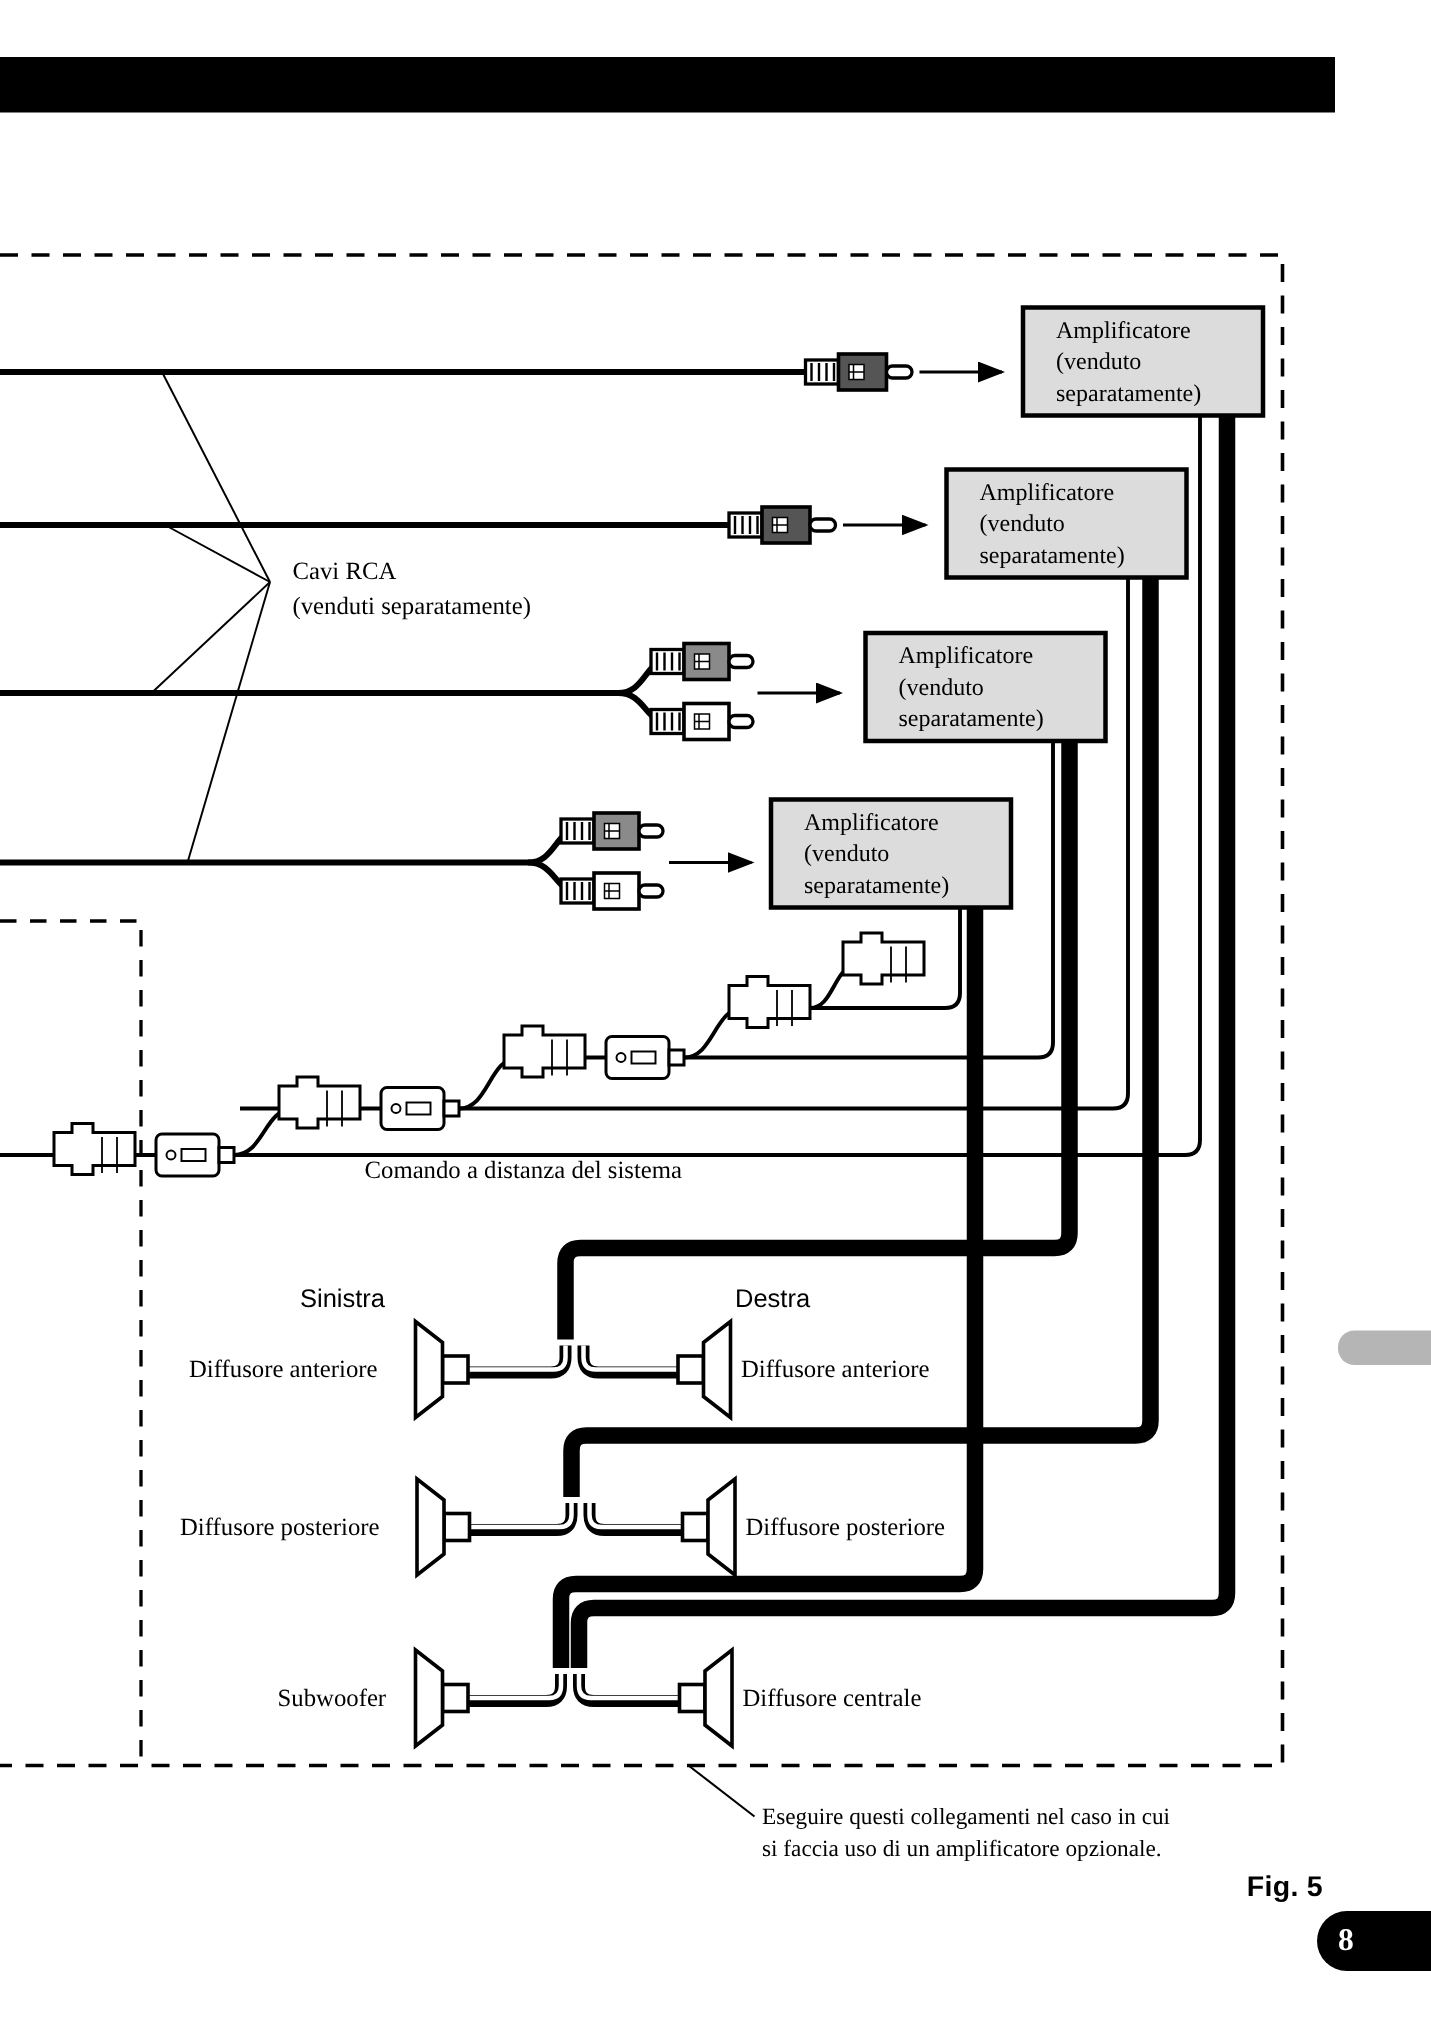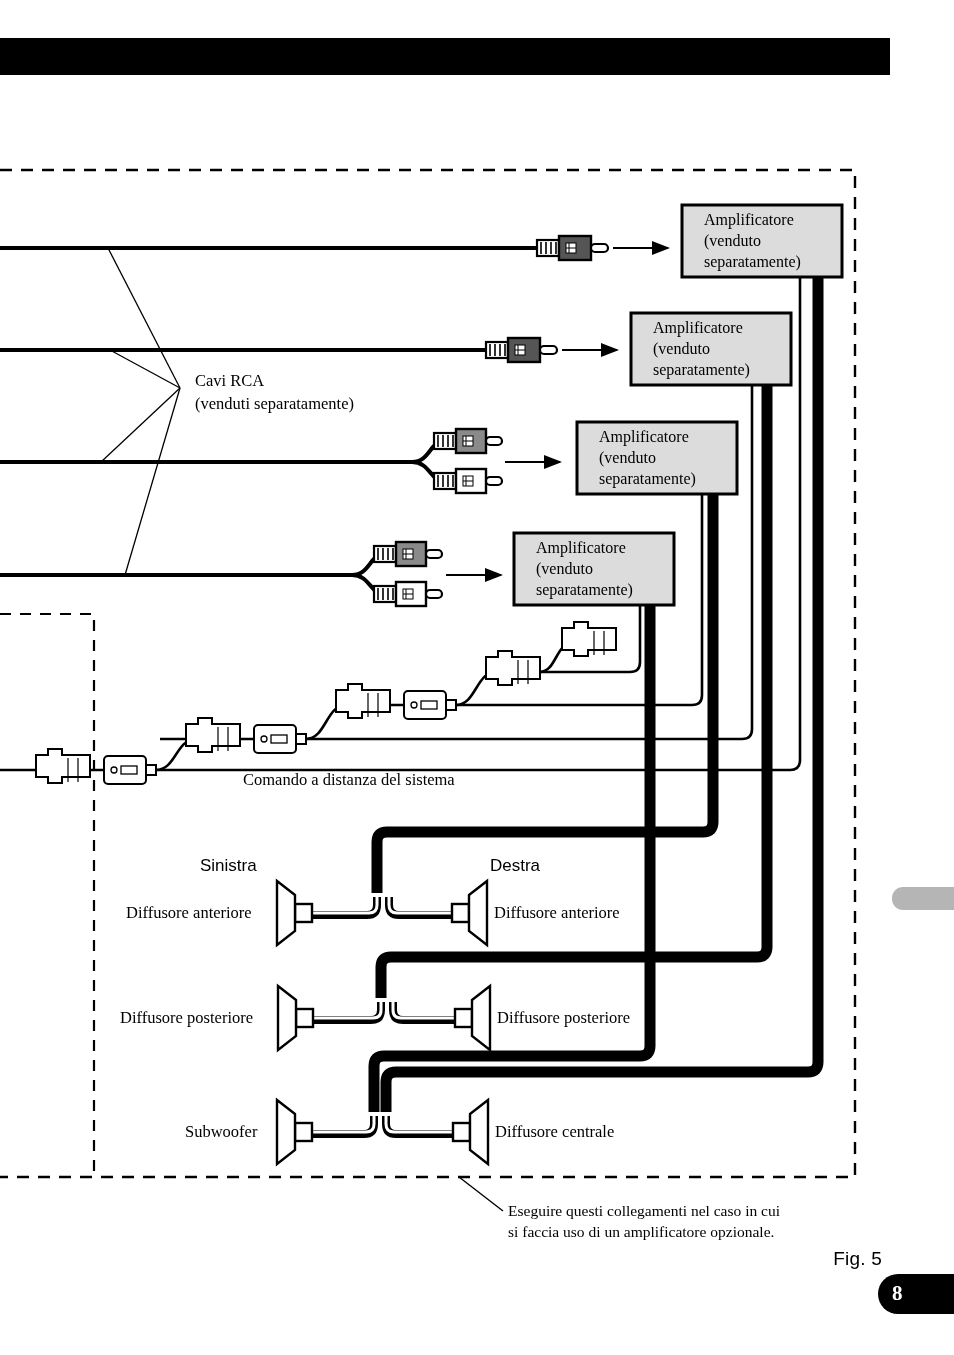--- a/index.html
+++ b/index.html
@@ -53,21 +53,21 @@
   .lbl-note {
     font-family: "Liberation Serif", serif;
     font-size: 15.5px;
     fill: #000000;
   }
   .fig-label {
     position: absolute;
     right: 72px;
     top: 1248px;
     font-family: "Liberation Sans", sans-serif;
-    font-weight: normal;
+    font-weight: bold;
     font-size: 19px;
     color: #000000;
     letter-spacing: 0.2px;
   }
   .page-tab {
     position: absolute;
     right: 0;
     top: 1274px;
     width: 76px;
     height: 40px;

